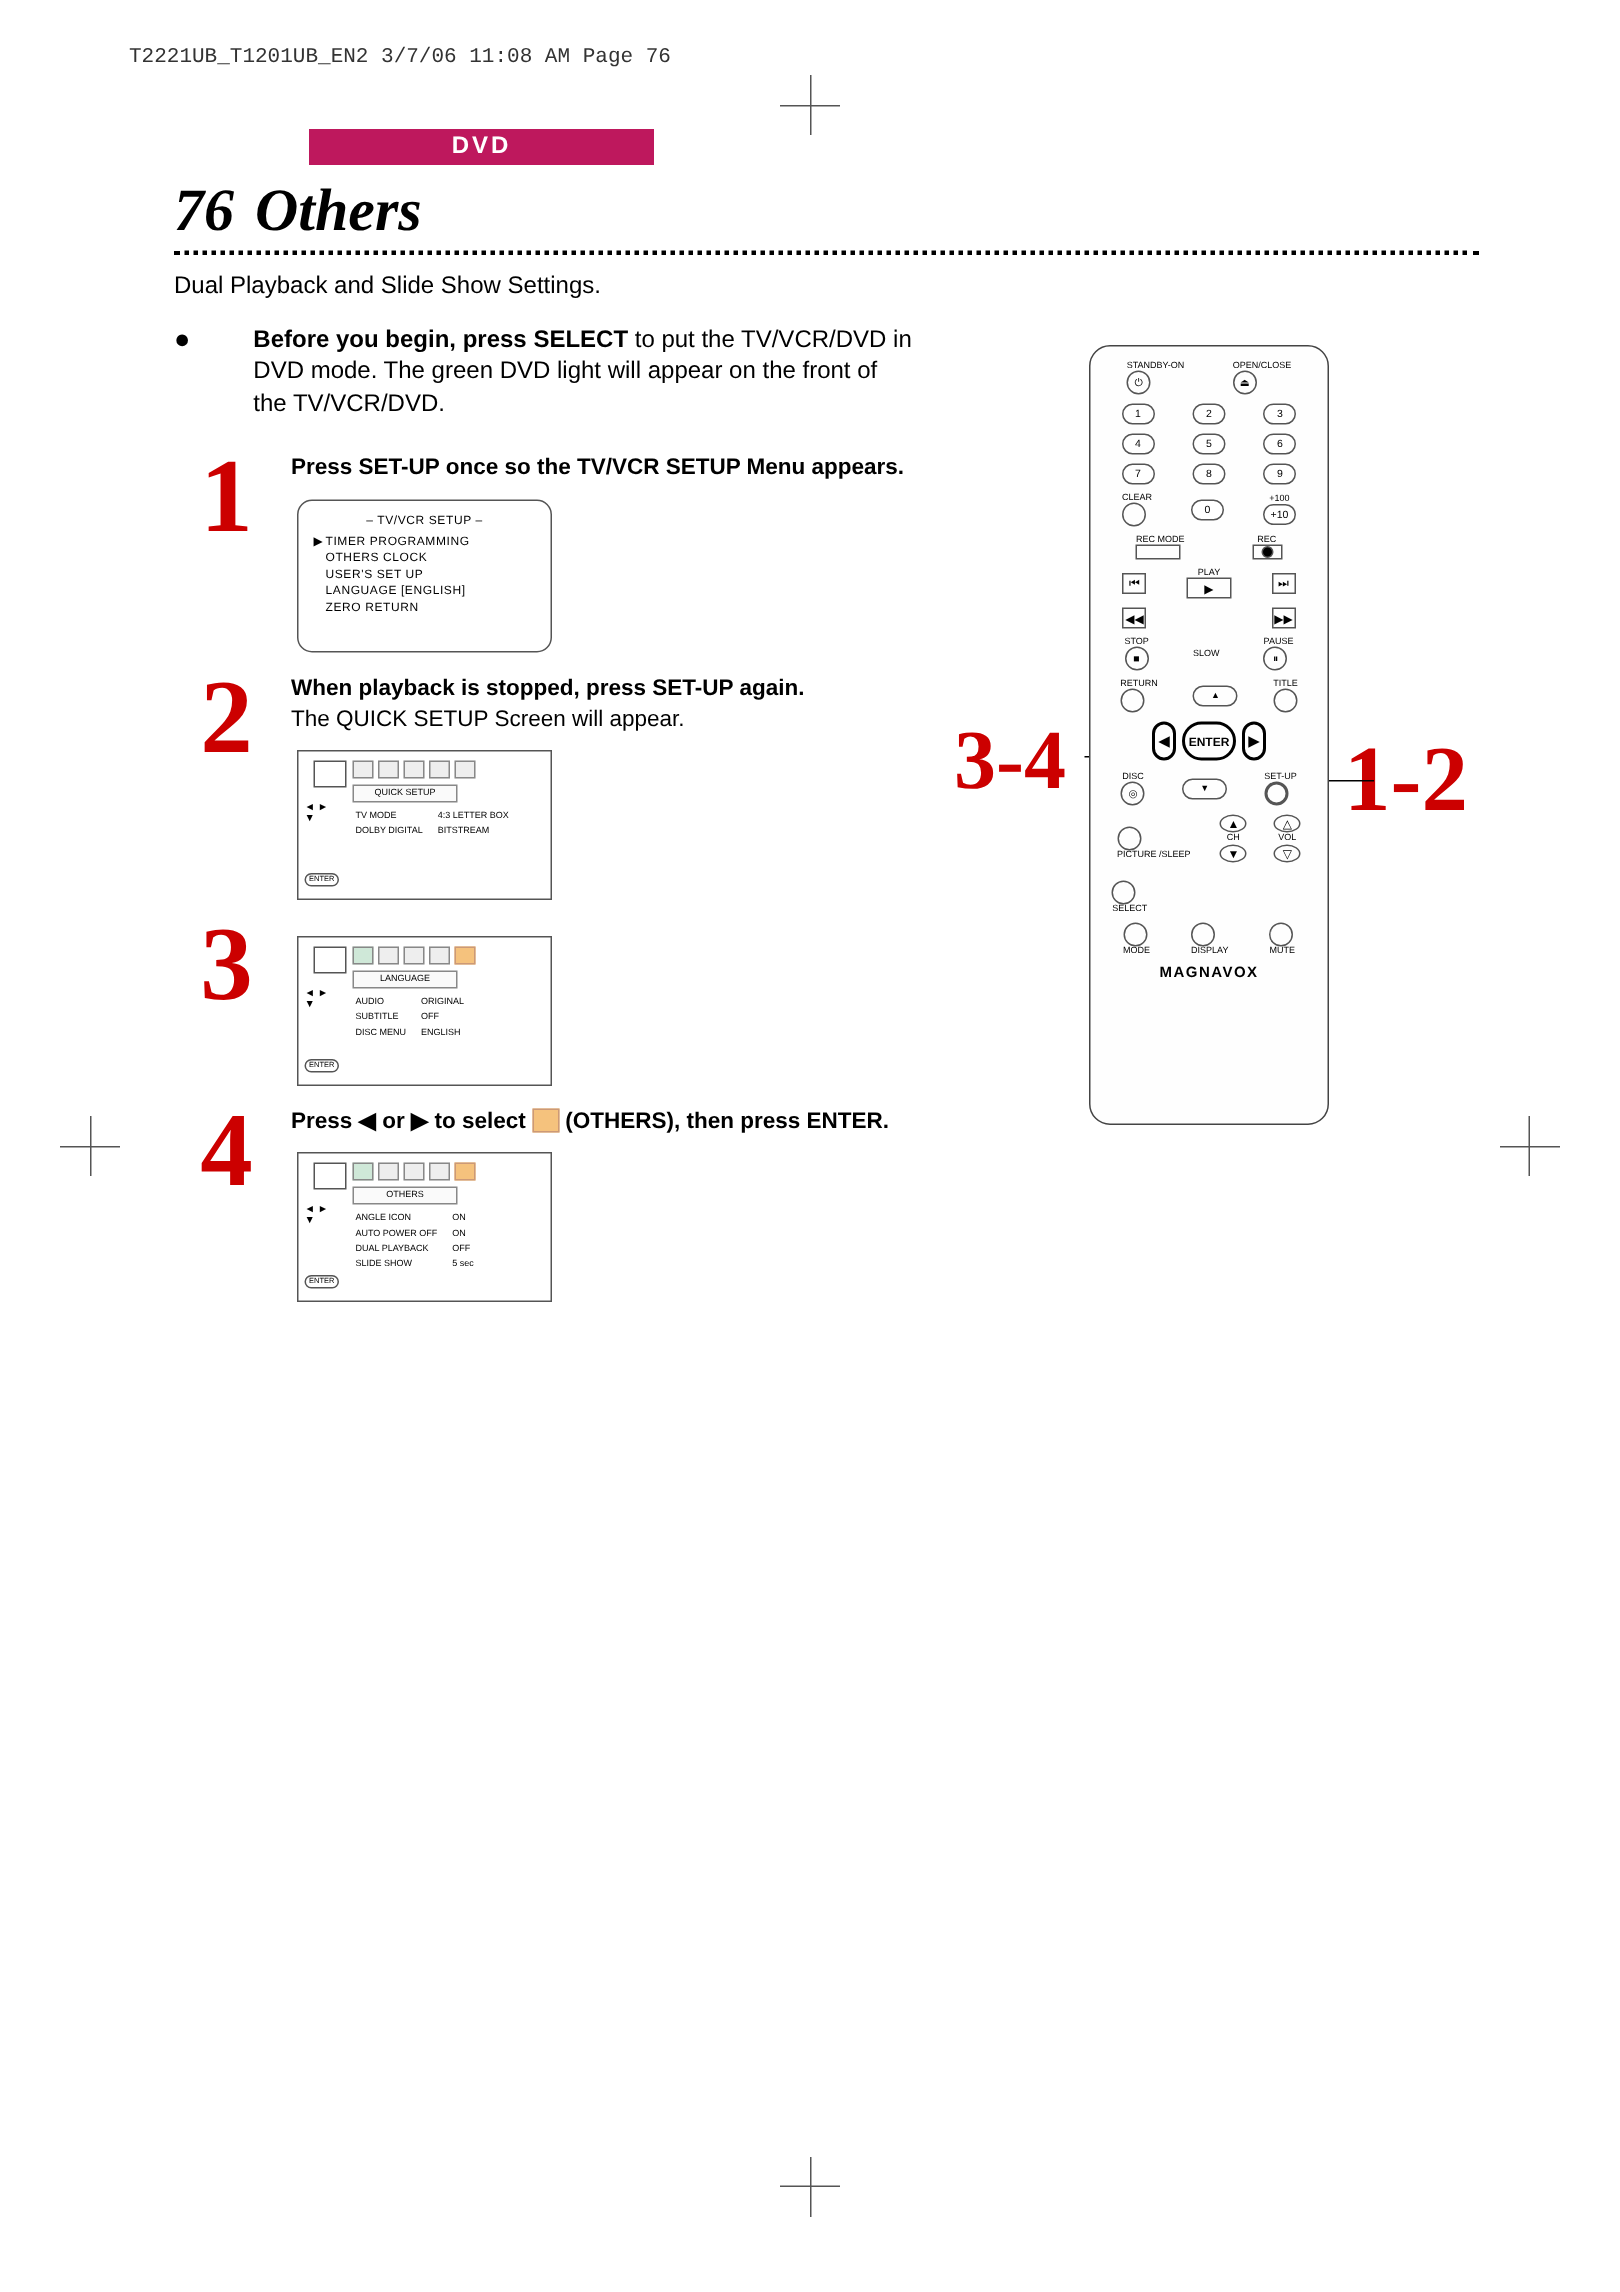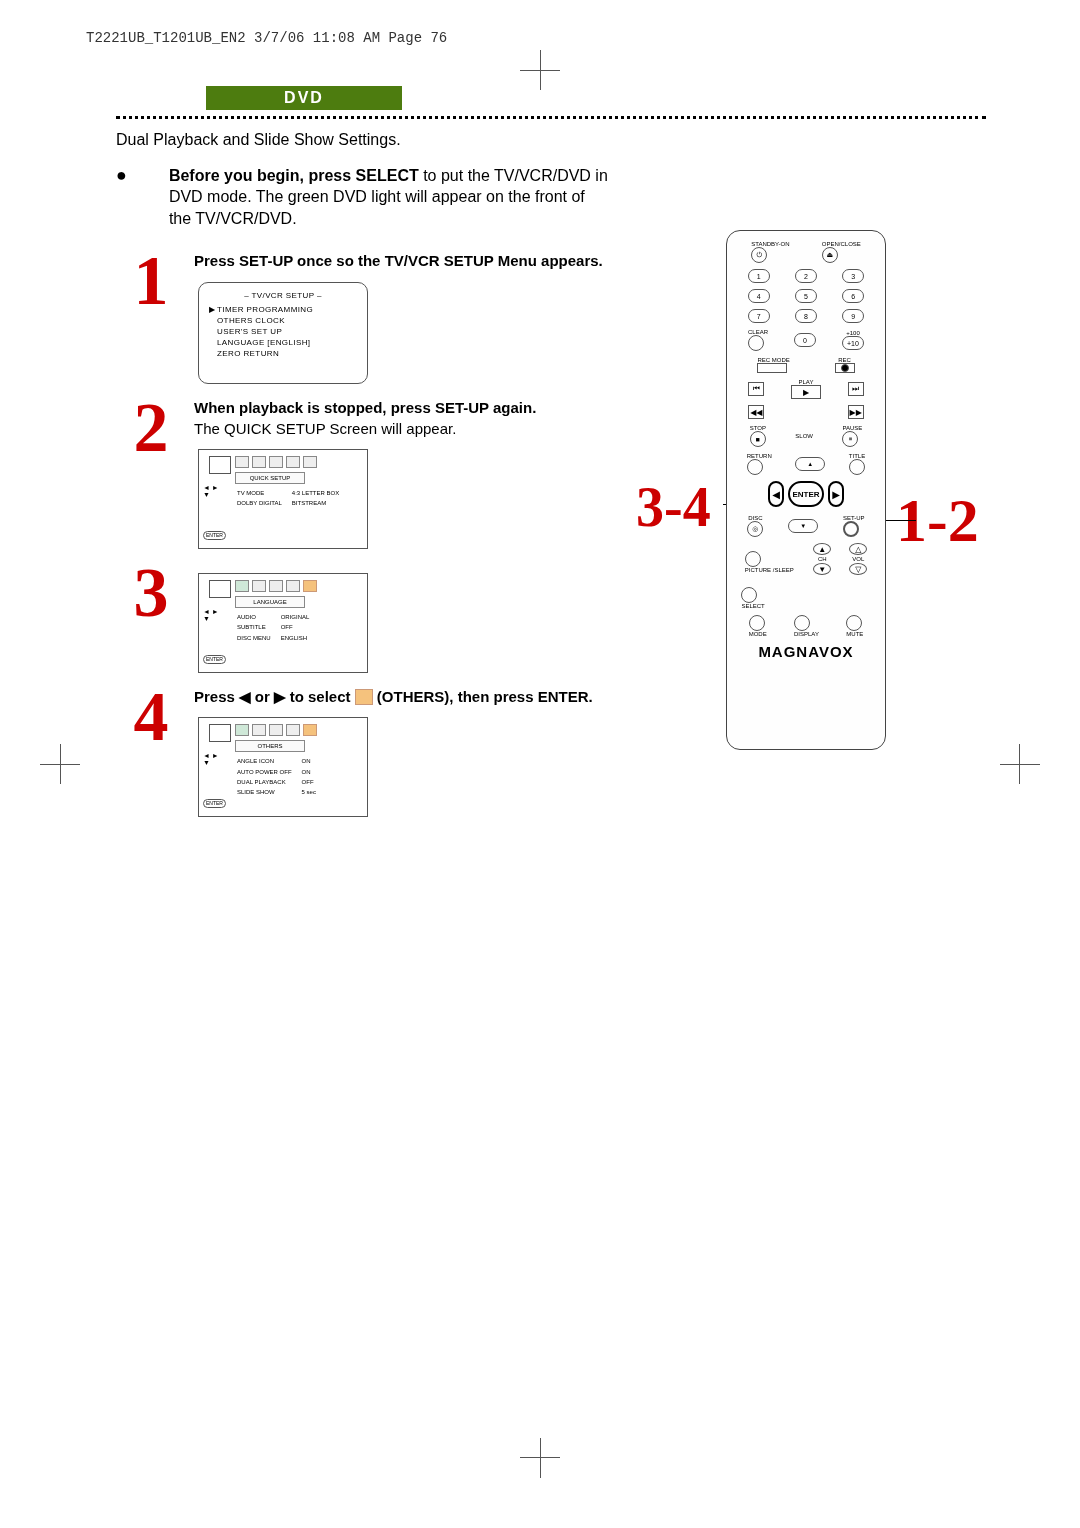--- a/index.html
+++ b/index.html
@@ -27,22 +27,22 @@
     width: 900px;
     height: 1468px;
   }
   .pg-header {
     font-family: "Courier New", monospace;
     font-size: 14px;
     color: #333;
     margin-bottom: 40px;
   }
   .dvd-tag {
-    background: #4d7c0f;
-    width: 196px;
+    background: #be185d;
+    width: 230px;
     text-align: center;
     font-size: 16px;
     letter-spacing: 2px;
     font-weight: bold;
     color: #fff;
     padding: 3px 0;
     margin-left: 120px;
     margin-bottom: 6px;
   }
   .title-row {
@@ -221,21 +221,21 @@
     width:36px;height:26px;border:2px solid #000;border-radius:14px;
     display:flex;align-items:center;justify-content:center;
     font-weight:bold;font-size:8px;
   }
   .r-dirpad { display:flex;justify-content:center;align-items:center;gap:4px;margin:4px 0 8px 0;}
   .r-dirbtn { width:16px;height:26px;border:2px solid #000;border-radius:8px;display:flex;align-items:center;justify-content:center;font-size:10px;}
   .r-oval { width:30px;height:14px;border:1px solid #555;border-radius:8px;font-size:6px;display:flex;align-items:center;justify-content:center;}
   .r-chvol { display:flex;justify-content:center;gap:18px;margin-bottom:6px;}
   .r-chvol-col { display:flex;flex-direction:column;align-items:center;gap:1px;}
   .r-chvol-btn { width:18px;height:12px;border:1px solid #555;border-radius:50%;font-size:8px;display:flex;align-items:center;justify-content:center;}
-  .r-brand { font-size:15px;font-weight:bold;letter-spacing:1px;margin-top:4px;}
+  .r-brand { font-size:10px;font-weight:bold;letter-spacing:1px;margin-top:4px;}
   .callout-34 {
     position:absolute;
     top:445px;
     left:550px;
     font-size:56px;
     font-weight:bold;
     color:#c00;
     font-family: Georgia,'Times New Roman',serif;
   }
   .callout-12 {
@@ -269,20 +269,23 @@
 <div class="crop-right"></div>
 <div class="crop-right2"></div>
 <div class="crop-bottom"></div>
 <div class="crop-bottom2"></div>
 
 <div class="page">
   <div class="pg-header">T2221UB_T1201UB_EN2  3/7/06  11:08 AM  Page 76</div>
 
   <div class="dvd-tag">DVD</div>
 
+  <div class="title-row">
+    <span class="page-num">76</span><span>Others</span>
+  </div>
   <div class="dotted"></div>
 
   <div class="intro">
     <div>Dual Playback and Slide Show Settings.</div>
   </div>
 
   <div class="bullet-block">
     <div class="bullet-dot">●</div>
     <div class="bullet-text">
       <span class="strong" style="font-weight:bold">Before you begin, press SELECT</span><span> to put the TV/VCR/DVD in DVD mode.  The green DVD light will appear on the front of the TV/VCR/DVD.</span>

